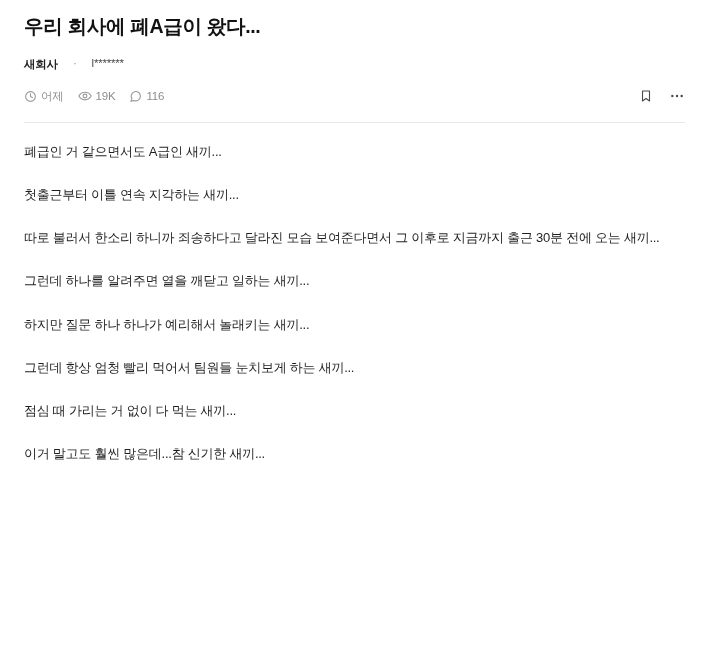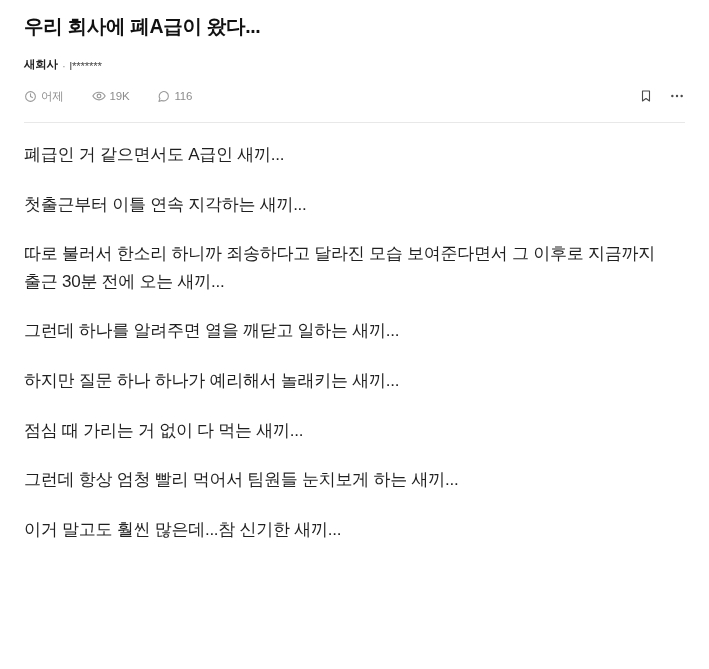--- a/index.html
+++ b/index.html
@@ -29,22 +29,22 @@
     margin: 0;
     padding-top: 13px;
     letter-spacing: -0.3px;
   }
   .byline {
     margin-top: 18px;
     font-size: 11.5px;
     color: #3a3a3a;
     letter-spacing: -0.2px;
     display: flex;
-    align-items: flex-end;
-    gap: 0;
+    align-items: flex-start;
+    gap: 11px;
   }
   .byline .board {
     font-weight: bold;
     color: #222222;
   }
   .byline .sep {
     margin: 0 4px;
     color: #999999;
   }
   .byline .author {
@@ -56,21 +56,21 @@
     margin-top: 12px;
     height: 24px;
     display: flex;
     align-items: center;
     font-size: 11.5px;
     color: #8a8a8a;
   }
   .meta-left {
     display: flex;
     align-items: center;
-    gap: 28px;
+    gap: 14px;
   }
   .meta-item {
     display: flex;
     align-items: center;
     gap: 4px;
     color: #8d8d8d;
   }
   .meta-item .label {
     font-size: 11.5px;
     letter-spacing: -0.2px;
@@ -93,21 +93,21 @@
   .divider {
     margin-top: 14px;
     border-top: 1px solid #e8e8e8;
     height: 0;
   }
 
   .content {
     padding-top: 18px;
   }
   .para {
-    font-size: 17px;
+    font-size: 13px;
     line-height: 1.62;
     color: #1f1f1f;
     margin: 0 0 22px 0;
     letter-spacing: -0.25px;
     word-break: keep-all;
   }
   .para.last {
     margin-bottom: 0;
   }
 </style>
@@ -175,18 +175,18 @@
   </div>
 
   <div class="divider"></div>
 
   <div class="content">
     <p class="para">폐급인 거 같으면서도 A급인 새끼...</p>
     <p class="para">첫출근부터 이틀 연속 지각하는 새끼...</p>
     <p class="para">따로 불러서 한소리 하니까 죄송하다고 달라진 모습 보여준다면서 그 이후로 지금까지 출근 30분 전에 오는 새끼...</p>
     <p class="para">그런데 하나를 알려주면 열을 깨닫고 일하는 새끼...</p>
     <p class="para">하지만 질문 하나 하나가 예리해서 놀래키는 새끼...</p>
+    <p class="para">그런데 항상 엄청 빨리 먹어서 팀원들 눈치보게 하는 새끼...</p>
     <p class="para">점심 때 가리는 거 없이 다 먹는 새끼...</p>
-    <p class="para">그런데 항상 엄청 빨리 먹어서 팀원들 눈치보게 하는 새끼...</p>
     <p class="para last">이거 말고도 훨씬 많은데...참 신기한 새끼...</p>
   </div>
 
 </div>
 
 </body></html>

